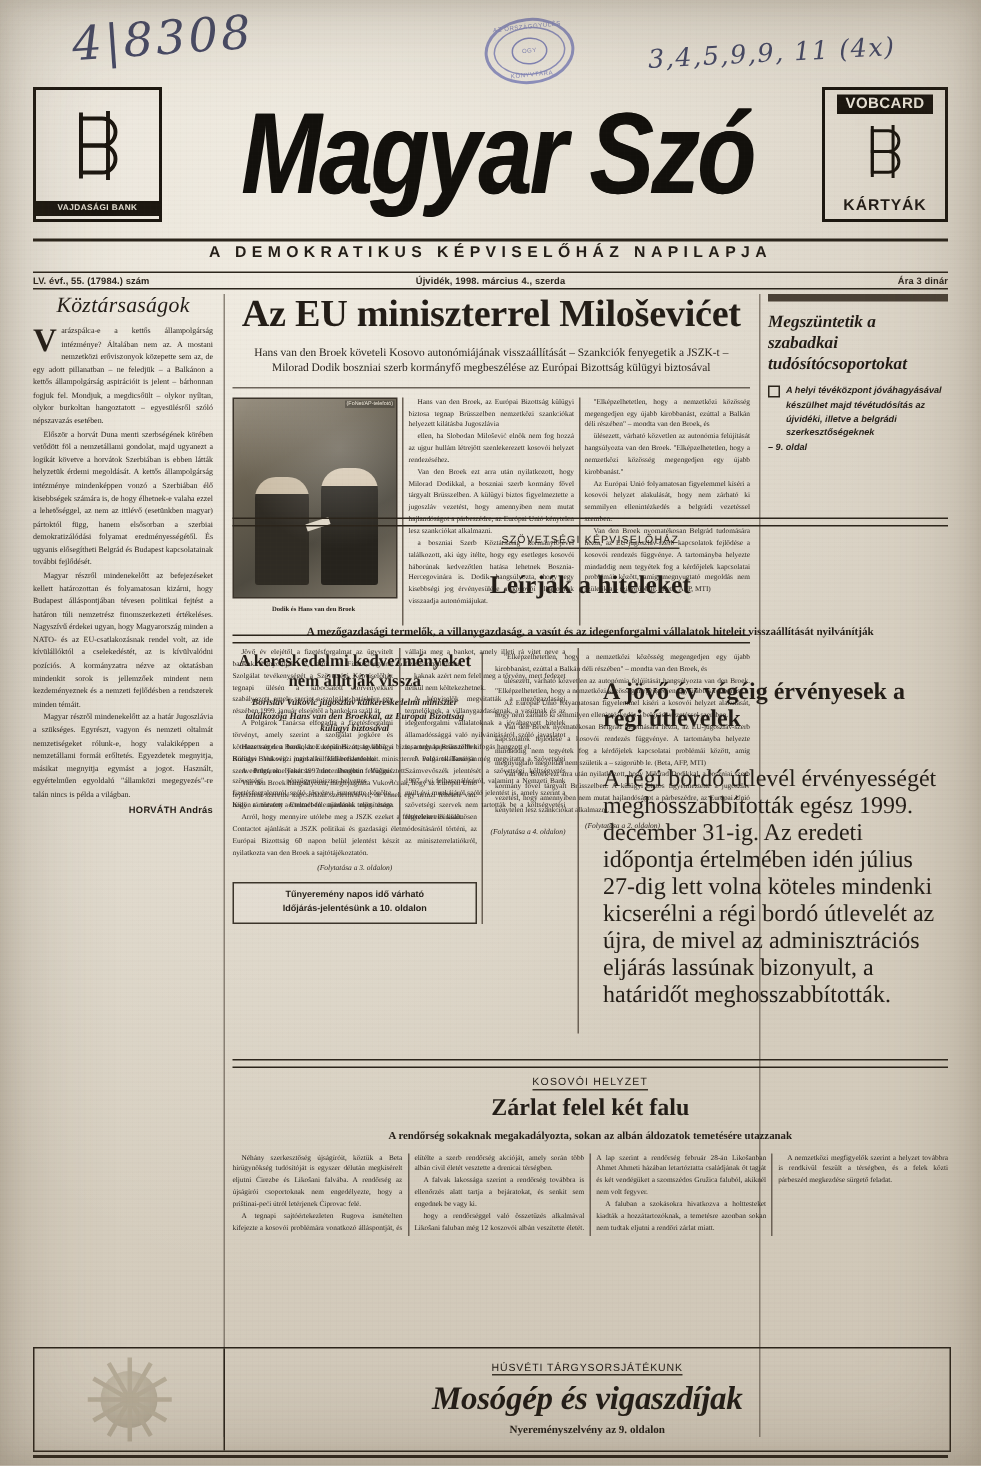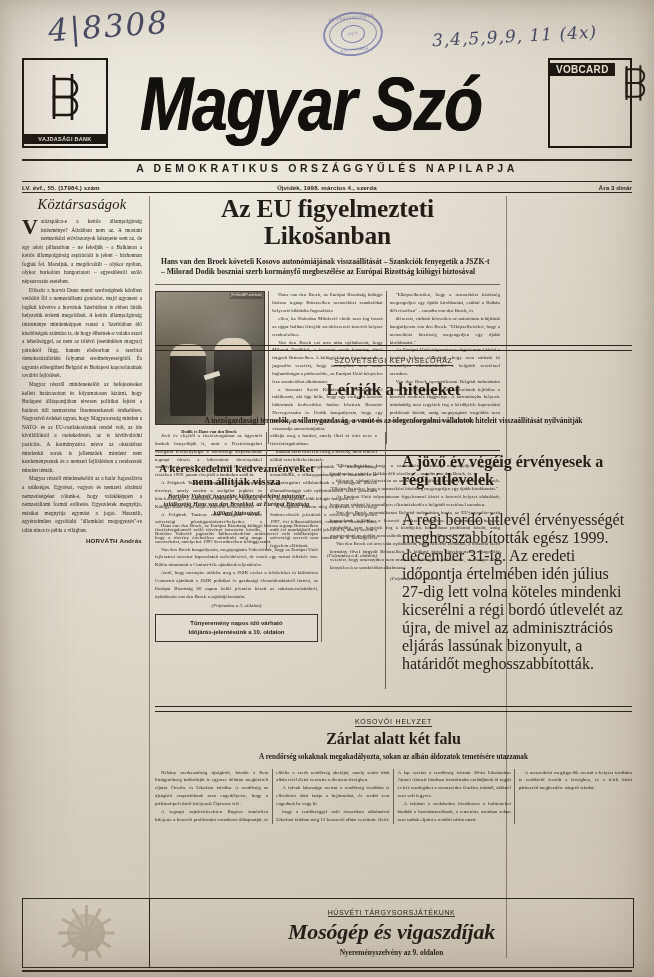--- a/index.html
+++ b/index.html
@@ -57,28 +57,28 @@
     background:rgba(255,255,255,.06);
   }
   .logobox .mark{flex:1;display:flex;align-items:center;justify-content:center;}
   .logobox .cap{
     font-family:"Liberation Sans", sans-serif;font-weight:bold;font-size:5.5px;
     letter-spacing:.3px;background:#1c1710;color:#e6e0d3;width:100%;text-align:center;
     padding:2px 0;
   }
   .vobox{
     position:absolute;right:0;top:2px;width:84px;height:90px;
-    border:2.5px solid #1c1710;display:flex;flex-direction:row;
-    align-items:flex-start;justify-content:space-between;padding:3px 0;box-sizing:border-box;
+    border:2.5px solid #1c1710;display:flex;flex-direction:column;
+    align-items:center;justify-content:space-between;padding:3px 0;box-sizing:border-box;
   }
   .vobox .vtop{font-family:"Liberation Sans", sans-serif;font-weight:bold;font-size:10px;
     letter-spacing:.3px;background:#1c1710;color:#e8e2d5;padding:1px 6px;}
   .vobox .vbot{font-family:"Liberation Sans", sans-serif;font-weight:bold;font-size:10.5px;letter-spacing:.6px;}
   .title{
-    position:absolute;left:80px;top:0;width:418px;height:94px;
+    position:absolute;left:101px;top:0;width:418px;height:94px;
     display:flex;align-items:center;justify-content:center;
   }
   .title span{
     font-family:"Liberation Sans", sans-serif;
     font-weight:bold;font-style:italic;font-size:63px;line-height:1;
     letter-spacing:-1.5px;color:#12100c;
     transform:scaleY(1.22) scaleX(1.02);
     text-shadow:.5px 0 0 #12100c;
   }
   .rule{position:absolute;left:22px;background:#2a241b;}
@@ -122,21 +122,21 @@
     font-family:"Liberation Sans", sans-serif;letter-spacing:.2px;
   }
 
   
   .mid{position:absolute;left:133px;top:0;width:345px;}
   .lead-h1{
     margin:0;text-align:center;font-size:25.5px;font-weight:bold;line-height:1.05;
     letter-spacing:-.2px;
   }
   .lead-sub{
-    margin:7px 0 0 0;text-align:left;font-size:7.6px;font-weight:bold;line-height:1.38;
+    margin:7px 0 0 0;text-align:center;font-size:7.6px;font-weight:normal;line-height:1.38;
     padding:0 6px;
   }
   .hr-thin{height:1px;background:#4b4238;opacity:.8;margin:7px 0 6px 0;}
 
   .threecol{column-count:3;column-gap:7px;column-rule:1px solid #6b6155;
     font-size:4.9px;line-height:1.6;text-align:justify;hyphens:auto;}
   .threecol p{margin:0;text-indent:6px;}
   .twocol{column-count:2;column-gap:8px;column-rule:1px solid #6b6155;
     font-size:4.9px;line-height:1.6;text-align:justify;hyphens:auto;}
   .twocol p{margin:0;text-indent:6px;}
@@ -256,21 +256,21 @@
             <line x1="12" y1="4" x2="12" y2="48"></line>
             <line x1="30" y1="3" x2="30" y2="49"></line>
           </g>
         </svg>
       </div>
       <div class="vbot">KÁRTYÁK</div>
     </div>
   </div>
 
   <div class="rule" id="rule-1"></div>
-  <div class="slogan">A DEMOKRATIKUS ORSZÁGGYŰLÉS NAPILAPJA</div>
+  <div class="slogan">A DEMOKRATIKUS KÉPVISELŐHÁZ NAPILAPJA</div>
   <div class="rule" id="rule-2"></div>
   <div class="issueline">
     <div>LV. évf., 55. (17984.) szám</div>
     <div class="ctr">Újvidék, 1998. március 4., szerda</div>
     <div>Ára 3 dinár</div>
   </div>
   <div class="rule" id="rule-3"></div>
 
   <div class="cols">
     <div class="vline" id="vline-1"></div>
@@ -284,21 +284,21 @@
         </p>
         <p>Először a horvát Duna menti szerbségének körében vetődött föl a nemzetállami gondolat, majd ugyanezt a logikát követve a horvátok Szerbiában is ebben látták helyzetük érdemi megoldását. A kettős állampolgárság intézménye mindenképpen vonzó a Szerbiában élő kisebbségek számára is, de hogy élhetnek-e valaha ezzel a lehetőséggel, az nem az ittlévő (esetünkben magyar) pártoktól függ, hanem elsősorban a szerbiai demokratizálódási folyamat eredményességétől. És ugyanis elősegítheti Belgrád és Budapest kapcsolatainak további fejlődését.</p>
         <p>Magyar részről mindenekelőtt az be­fejezéseket kellett határozottan és folyamatosan kizárni, hogy Budapest álláspontjában tévesen politikai fejtést a határon túli nemzetrész finomszerkezeti értékeléses. Nagyszívű érdekei ugyan, hogy Magyarország minden a NATO- és az EU-csatlakozásnak rendel volt, az ide kívülállóktól a cselekedéstét, az is kívülvalódni pozíciós. A kormányzatra nézve az oktatásban mindenkit sorok is jellemzőek mindent nem kezdeményeznek és a nemzeti fejlődésben a rendszerek minden témáit.</p>
         <p>Magyar részről mindenekelőtt az a határ Jugoszlávia a szükséges. Egyrészt, vagyon és nemzeti oltalmát nemzetiségeket rólunk-e, hogy valakiképpen a nemzetállami formái erőltetés. Egyezdetek megnyitja, másikat megnyitja egymást a jogot. Használt, egyértelműen egyoldalú "államközi megegyezés"-re talán nincs is példa a világban.</p>
       </div>
       <div class="sign">HORVÁTH András</div>
     </div>
 
     <div class="mid">
 
-      <h1 class="lead-h1">Az EU figyelmezteti Likošanban</h1>
+      <h1 class="lead-h1">Az EU miniszterrel Miloševićet</h1>
       <p class="lead-sub">Hans van den Broek követeli Kosovo autonómiájának visszaállítását – Szankciók fenyegetik a JSZK-t – Milorad Dodik boszniai szerb kormányfő megbeszélése az Európai Bizottság külügyi biztosával</p>
       <div class="hr-thin"></div>
 
       <div class="threecol">
         <div class="photo">
           <div class="fig1"></div>
           <div class="fig2"></div>
           <div class="mic"></div>
           <div class="glare"></div>
           <div class="credit">(FoNet/AP-telefotó)</div>
@@ -336,20 +336,29 @@
           <p style="margin:0;text-indent:6px;">"Elképzelhetetlen, hogy a nemzetközi közösség megengedjen egy újabb kirobbanást, ezúttal a Balkán déli részében" – mondta van den Broek, és</p>
           <p style="margin:0;text-indent:6px;">ülésezett, várható közvetlen az autonómia felújítását hangsúlyozta van den Broek. "Elképzelhetetlen, hogy a nemzetközi közösség megengedjen egy újabb kirobbanást."</p>
           <p style="margin:0;text-indent:6px;">Az Európai Unió folyamatosan figyelemmel kíséri a kosovói helyzet alakulását, hogy nem zárható ki semmilyen ellenintézkedés a belgrádi vezetéssel szemben.</p>
           <p style="margin:0;text-indent:6px;">Van den Broek nyomatékosan Belgrád tudomására hozta, az EU-jugoszláv-szerb kapcsolatok fejlődése a kosovói rendezés függvénye. A tartományba helyezte mindaddig nem tegyétek fog a kérdőjelek kapcsolatai problémái között, amíg megnyugtató megoldás nem születik a – szigorúbb le. (Beta, AFP, MTI)</p>
           <p style="margin:0;text-indent:6px;">Van den Broek ezt arra után nyilatkozott, hogy Milorad Dodikkal, a boszniai szerb kormány fővel tárgyalt Brüsszelben. A külügyi biztos figyelmeztette a jugoszláv vezetést, hogy amennyiben nem mutat hajlandóságot a párbeszédre, az Európai Unió kénytelen lesz szankciókat alkalmazni.</p>
           <div class="contd">(Folytatása a 2. oldalon)</div>
         </div>
       </div>
     </div>
 
+    <div class="rail">
+      <div class="band"></div>
+      <h3>Megszüntetik a szabadkai tudósítócsoportokat</h3>
+      <div class="pointer">
+        <div class="sqr"></div>
+        <div>A helyi tévéközpont jóváhagyásával készülhet majd tévétudósítás az újvidéki, illetve a belgrádi szerkesztőségeknek</div>
+      </div>
+      <div class="page-ref">– 9. oldal</div>
+    </div>
   </div>
 
   <div style="position:absolute;left:155px;top:345px;width:477px;">
     <div class="dbl-rule" style="margin-top:0;"></div>
     <div class="kicker">
       <span>SZÖVETSÉGI KÉPVISELŐHÁZ</span>
     </div>
     <h2 style="margin:16px;text-align:center;font-size:17px;font-weight:bold;">Leírják a hiteleket</h2>
     <p style="margin:5px 0 6px 0;text-align:center;font-size:7.4px;font-weight:bold;line-height:1.36;">A mezőgazdasági termelők, a villanygazdaság, a vasút és az idegenforgalmi vállalatok hiteleit visszaállítását nyilvánítják</p>
     <div style="display:flex;gap:8px;">
@@ -373,21 +382,21 @@
         </div>
       </div>
     </div>
   </div>
 
   <div style="position:absolute;left:155px;top:706px;width:477px;">
     <div class="dbl-rule" style="margin-top:0;"></div>
     <div class="kicker">
       <span>KOSOVÓI HELYZET</span>
     </div>
-    <h2 style="margin:0;text-align:center;font-size:16px;font-weight:bold;">Zárlat alatt két falu</h2>
+    <h2 style="margin:0;text-align:center;font-size:16px;font-weight:bold;">Zárlat felel két falu</h2>
     <p style="margin:5px 0 6px 0;text-align:center;font-size:7.2px;font-weight:bold;line-height:1.34;">A rendőrség sokaknak megakadályozta, sokan az albán áldozatok temetésére utazzanak</p>
     <div style="column-count:4;column-gap:8px;column-rule:1px solid #6b6155;font-size:4.9px;line-height:1.6;text-align:justify;hyphens:auto;">
       <p style="margin:0;text-indent:6px;">Néhány szerkesztőség újságíróit, köztük a Beta hírügynökség tudósítóját is egyszer délután megkísérelt eljutni Ćirezbe és Likošani falvába. A rendőrség az újságírói csoportoknak nem engedélyezte, hogy a prištinai-peći útról letérjenek Ćiprovac felé.</p>
       <p style="margin:0;text-indent:6px;">A tegnapi sajtóértekezleten Rugova ismételten kifejezte a kosovói problémára vonatkozó álláspontját, és elítélte a szerb rendőrség akcióját, amely során több albán civil életét vesztette a drenicai térségben.</p>
       <p style="margin:0;text-indent:6px;">A falvak lakossága szerint a rendőrség továbbra is ellenőrzés alatt tartja a bejáratokat, és senkit sem engednek be vagy ki.</p>
       <p style="margin:0;text-indent:6px;">hogy a rendőrséggel való összetűzés alkalmával Likošani faluban még 12 koszovói albán veszítette életét. A lap szerint a rendőrség február 28-án Likošanban Ahmet Ahmeti házában letartóztatta családjának öt tagját és két vendégüket a szomszédos Gružica faluból, akiknél nem volt fegyver.</p>
       <p style="margin:0;text-indent:6px;">A faluban a szokásokra hivatkozva a holttesteket kiadták a hozzátartozóknak, a temetésre azonban sokan nem tudtak eljutni a rendőri zárlat miatt.</p>
       <p style="margin:0;text-indent:6px;">A nemzetközi megfigyelők szerint a helyzet továbbra is rendkívül feszült a térségben, és a felek közti párbeszéd megkezdése sürgető feladat.</p>
     </div>
   </div>

